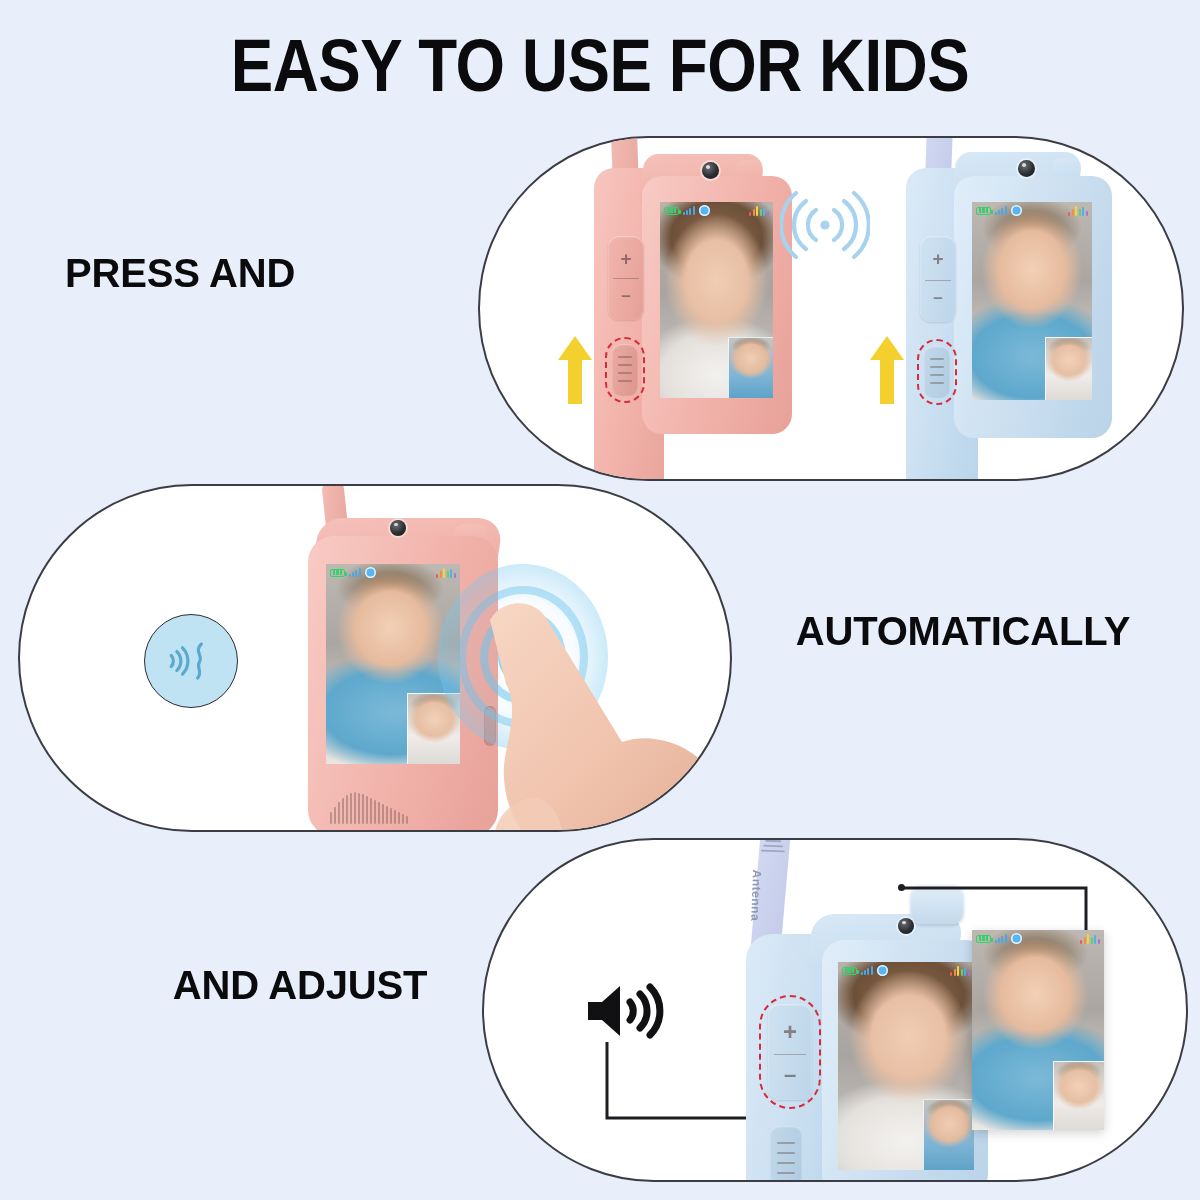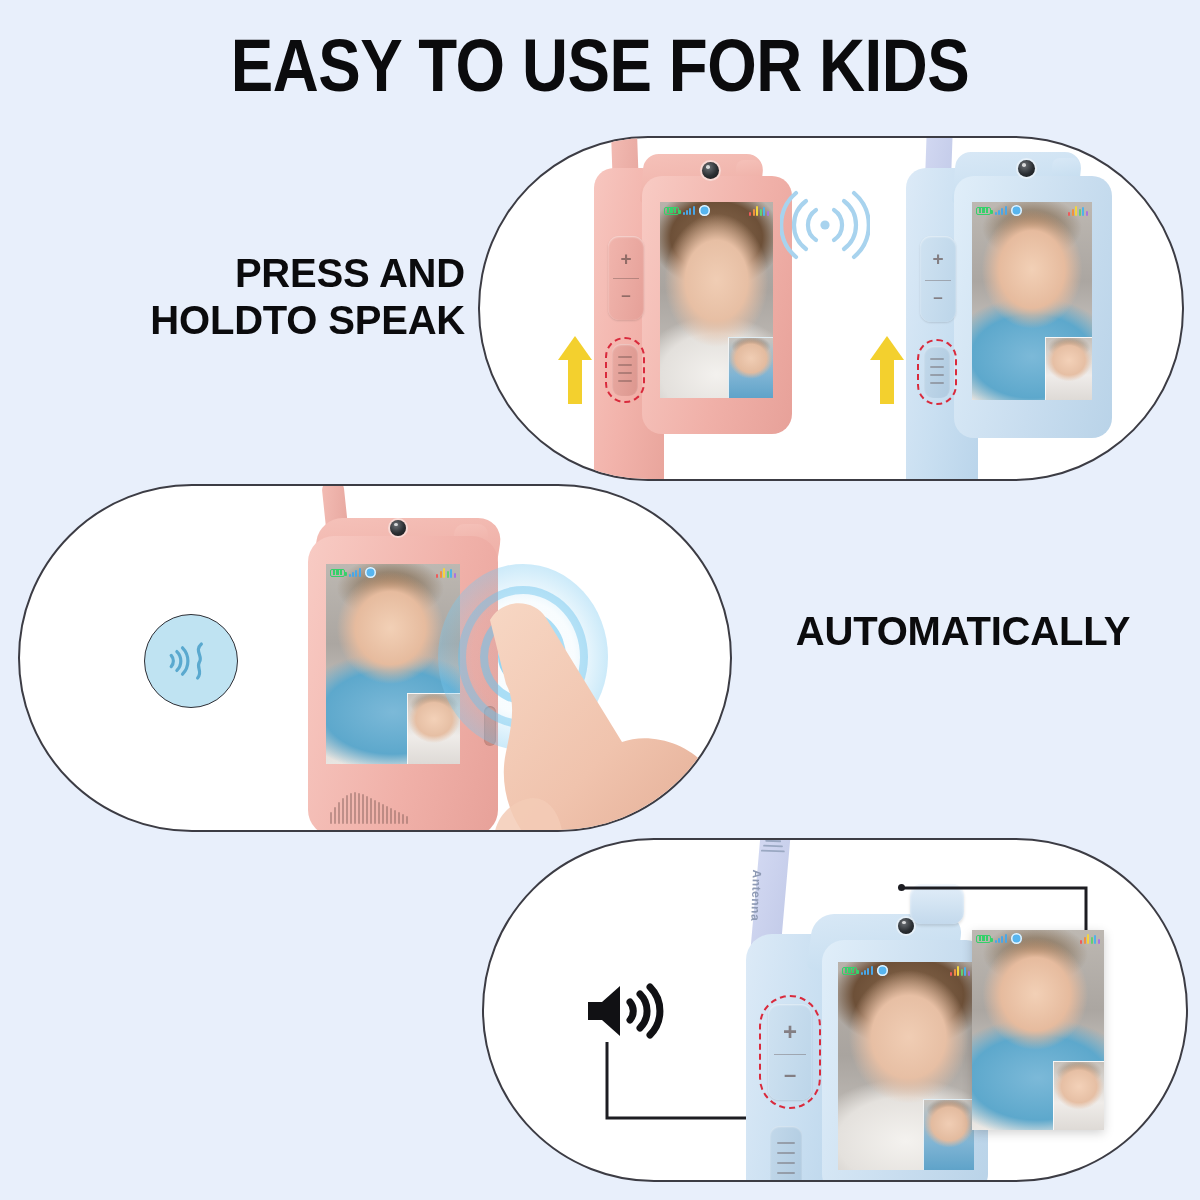--- a/index.html
+++ b/index.html
@@ -30,21 +30,21 @@
   .caption{
     position:absolute;
     font-weight:900;
     color:#0b0b0d;
     font-size:40px;
     line-height:47px;
     letter-spacing:-0.2px;
     white-space:nowrap;
   }
   .cap-line{display:block;}
-  #cap-press{left:65px;top:250px;width:400px;text-align:right;}
+  #cap-press{left:65px;top:250px;width:400px;text-align:left;}
   #cap-pair{left:748px;top:608px;width:430px;text-align:center;}
   #cap-switch{left:105px;top:962px;width:390px;text-align:center;}
 
   
   .panel{
     position:absolute;
     background:#ffffff;
     border:2px solid #3c3c44;
     box-sizing:border-box;
     overflow:hidden;
@@ -169,28 +169,28 @@
 </style>
 </head>
 <body>
 
 <div class="stage">
 
   <div class="title">EASY TO USE FOR KIDS</div>
 
   <div class="caption" id="cap-press">
     <span class="cap-line">PRESS AND</span>
-    <span class="cap-line">HOLDTO SPEAK</span>
   </div>
 
   <div class="caption" id="cap-pair">
     <span class="cap-line">AUTOMATICALLY</span>
   </div>
 
   <div class="caption" id="cap-switch">
+    <span class="cap-line">AND ADJUST</span>
   </div>
 
   <div class="panel" id="panel-top">
 
     <div class="device pink" style="left:70px;top:-20px;width:260px;height:380px;">
 
       <div class="dev-antenna" style="left:62px;top:0px;width:26px;height:86px;transform:rotate(-2deg);"></div>
 
       <div class="dev-body" style="left:44px;top:50px;width:70px;height:330px;"></div>
 

